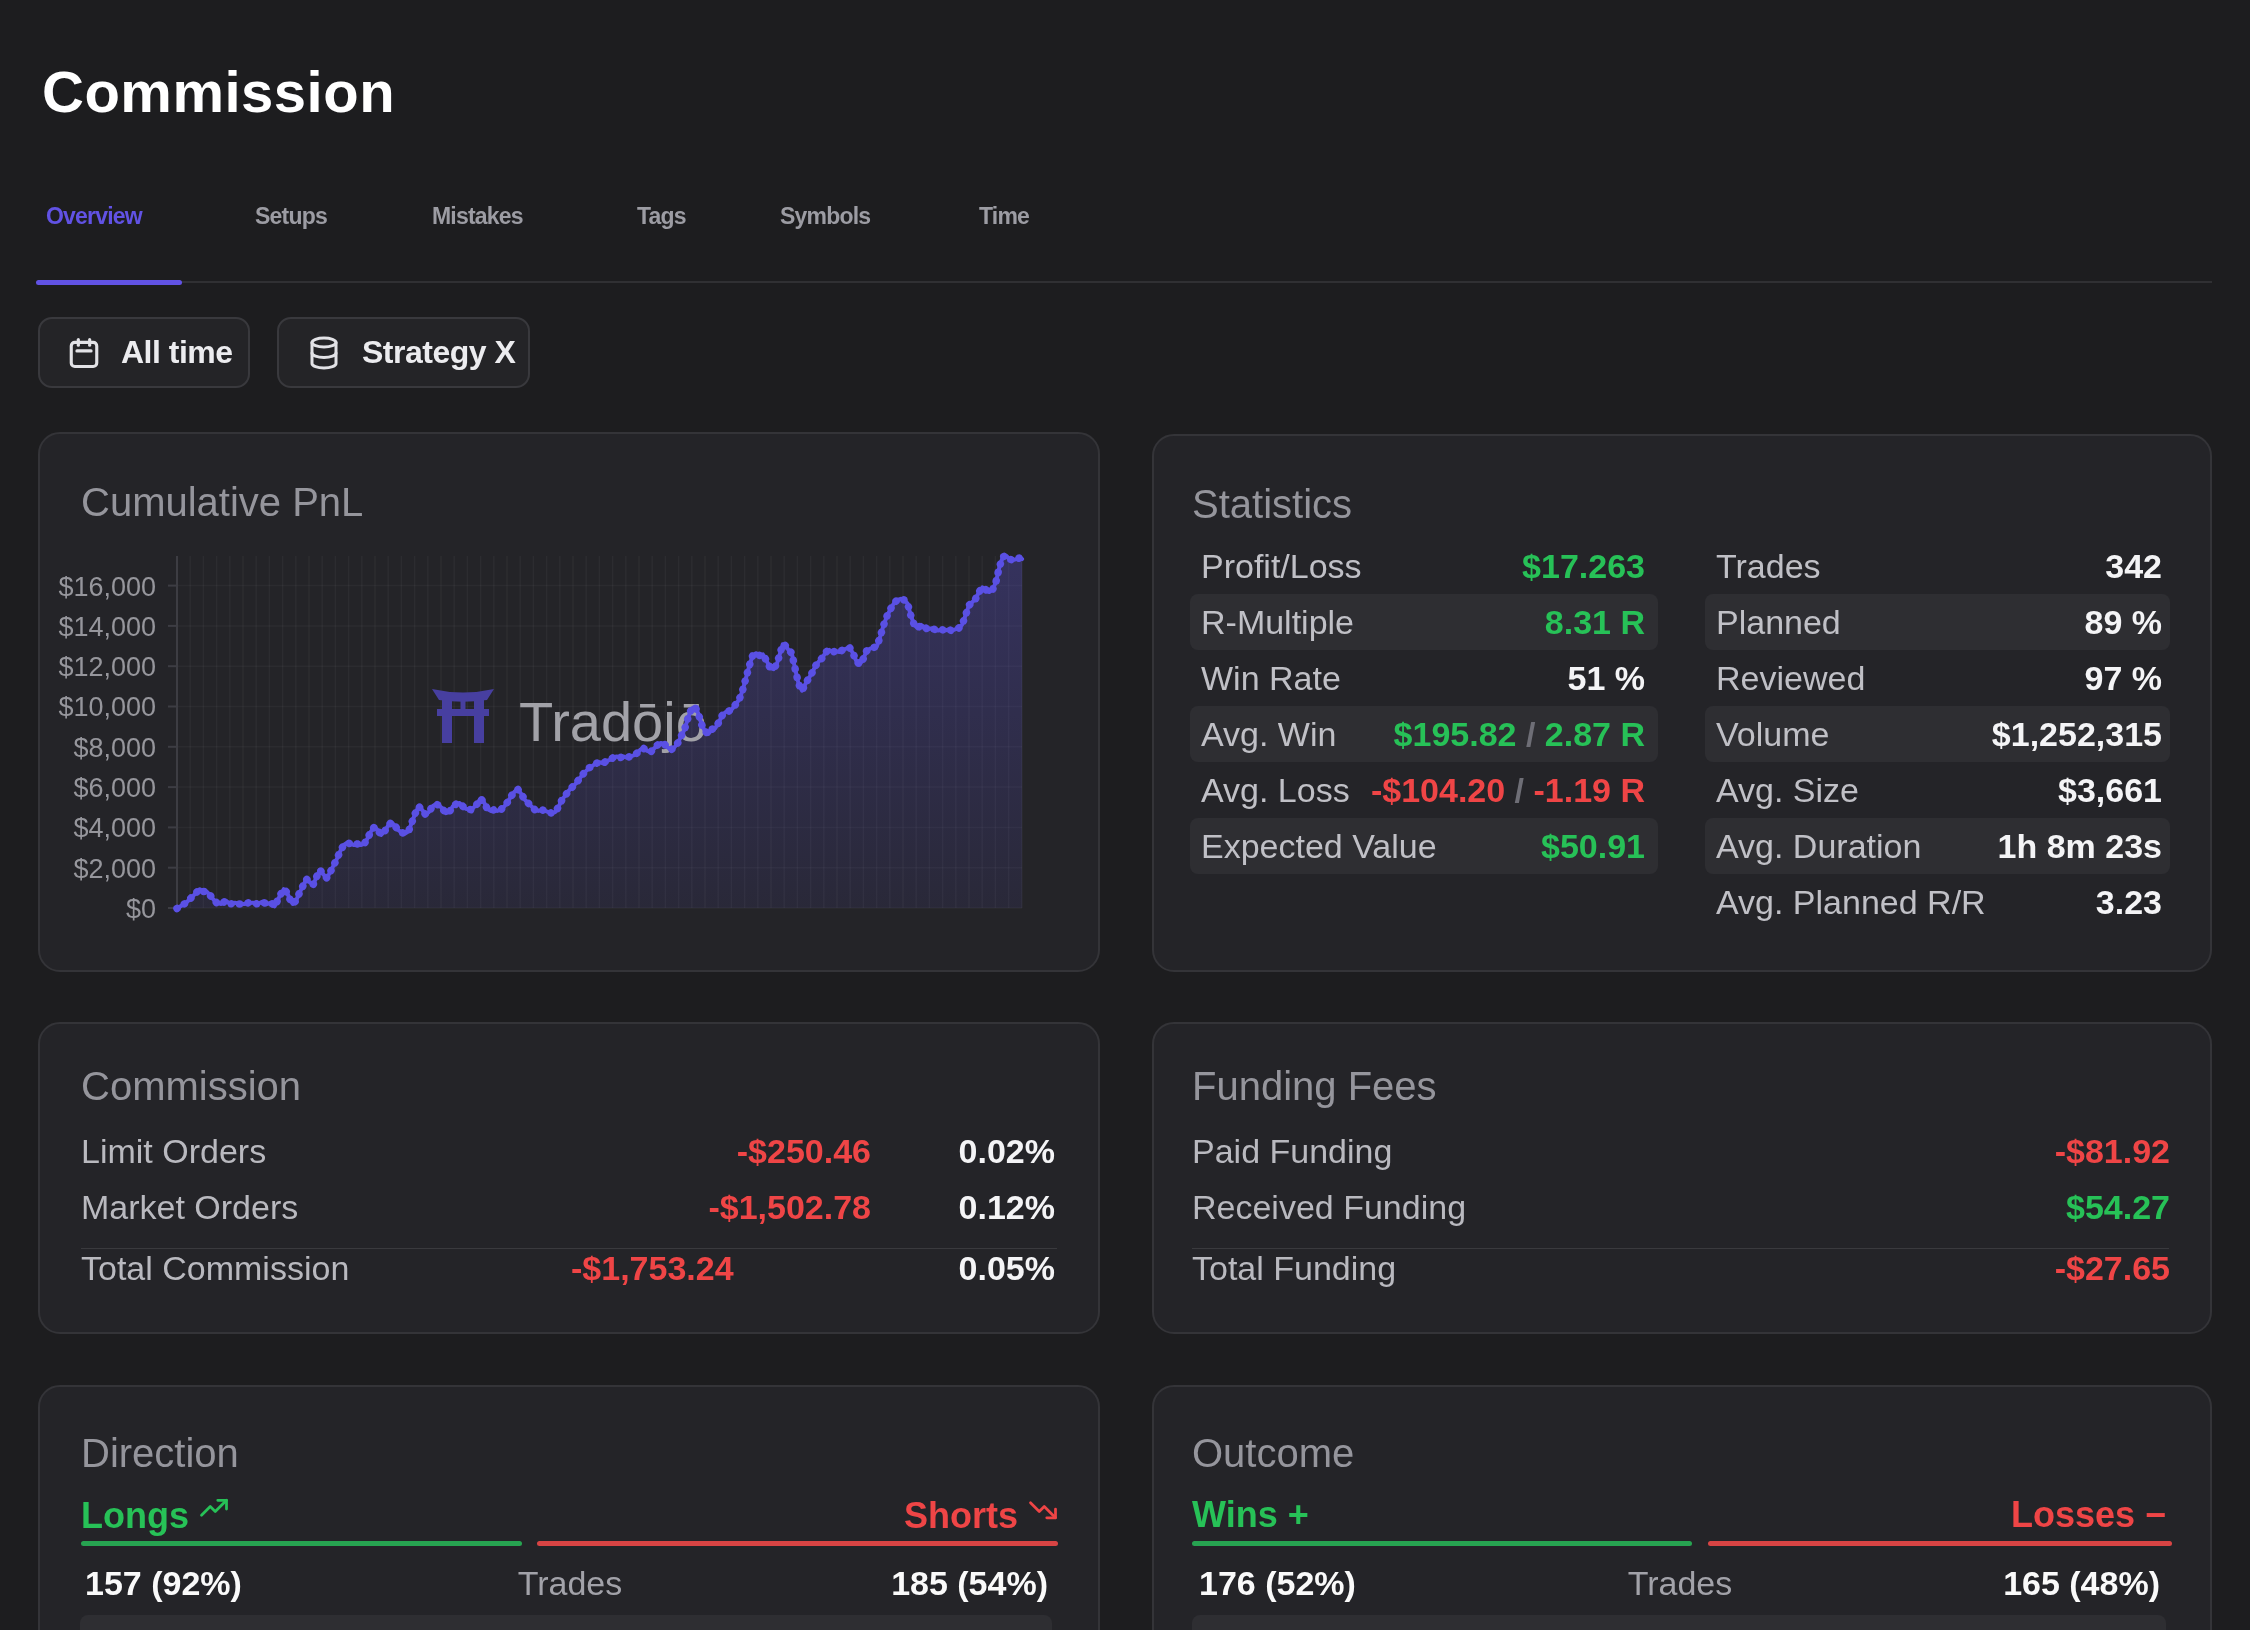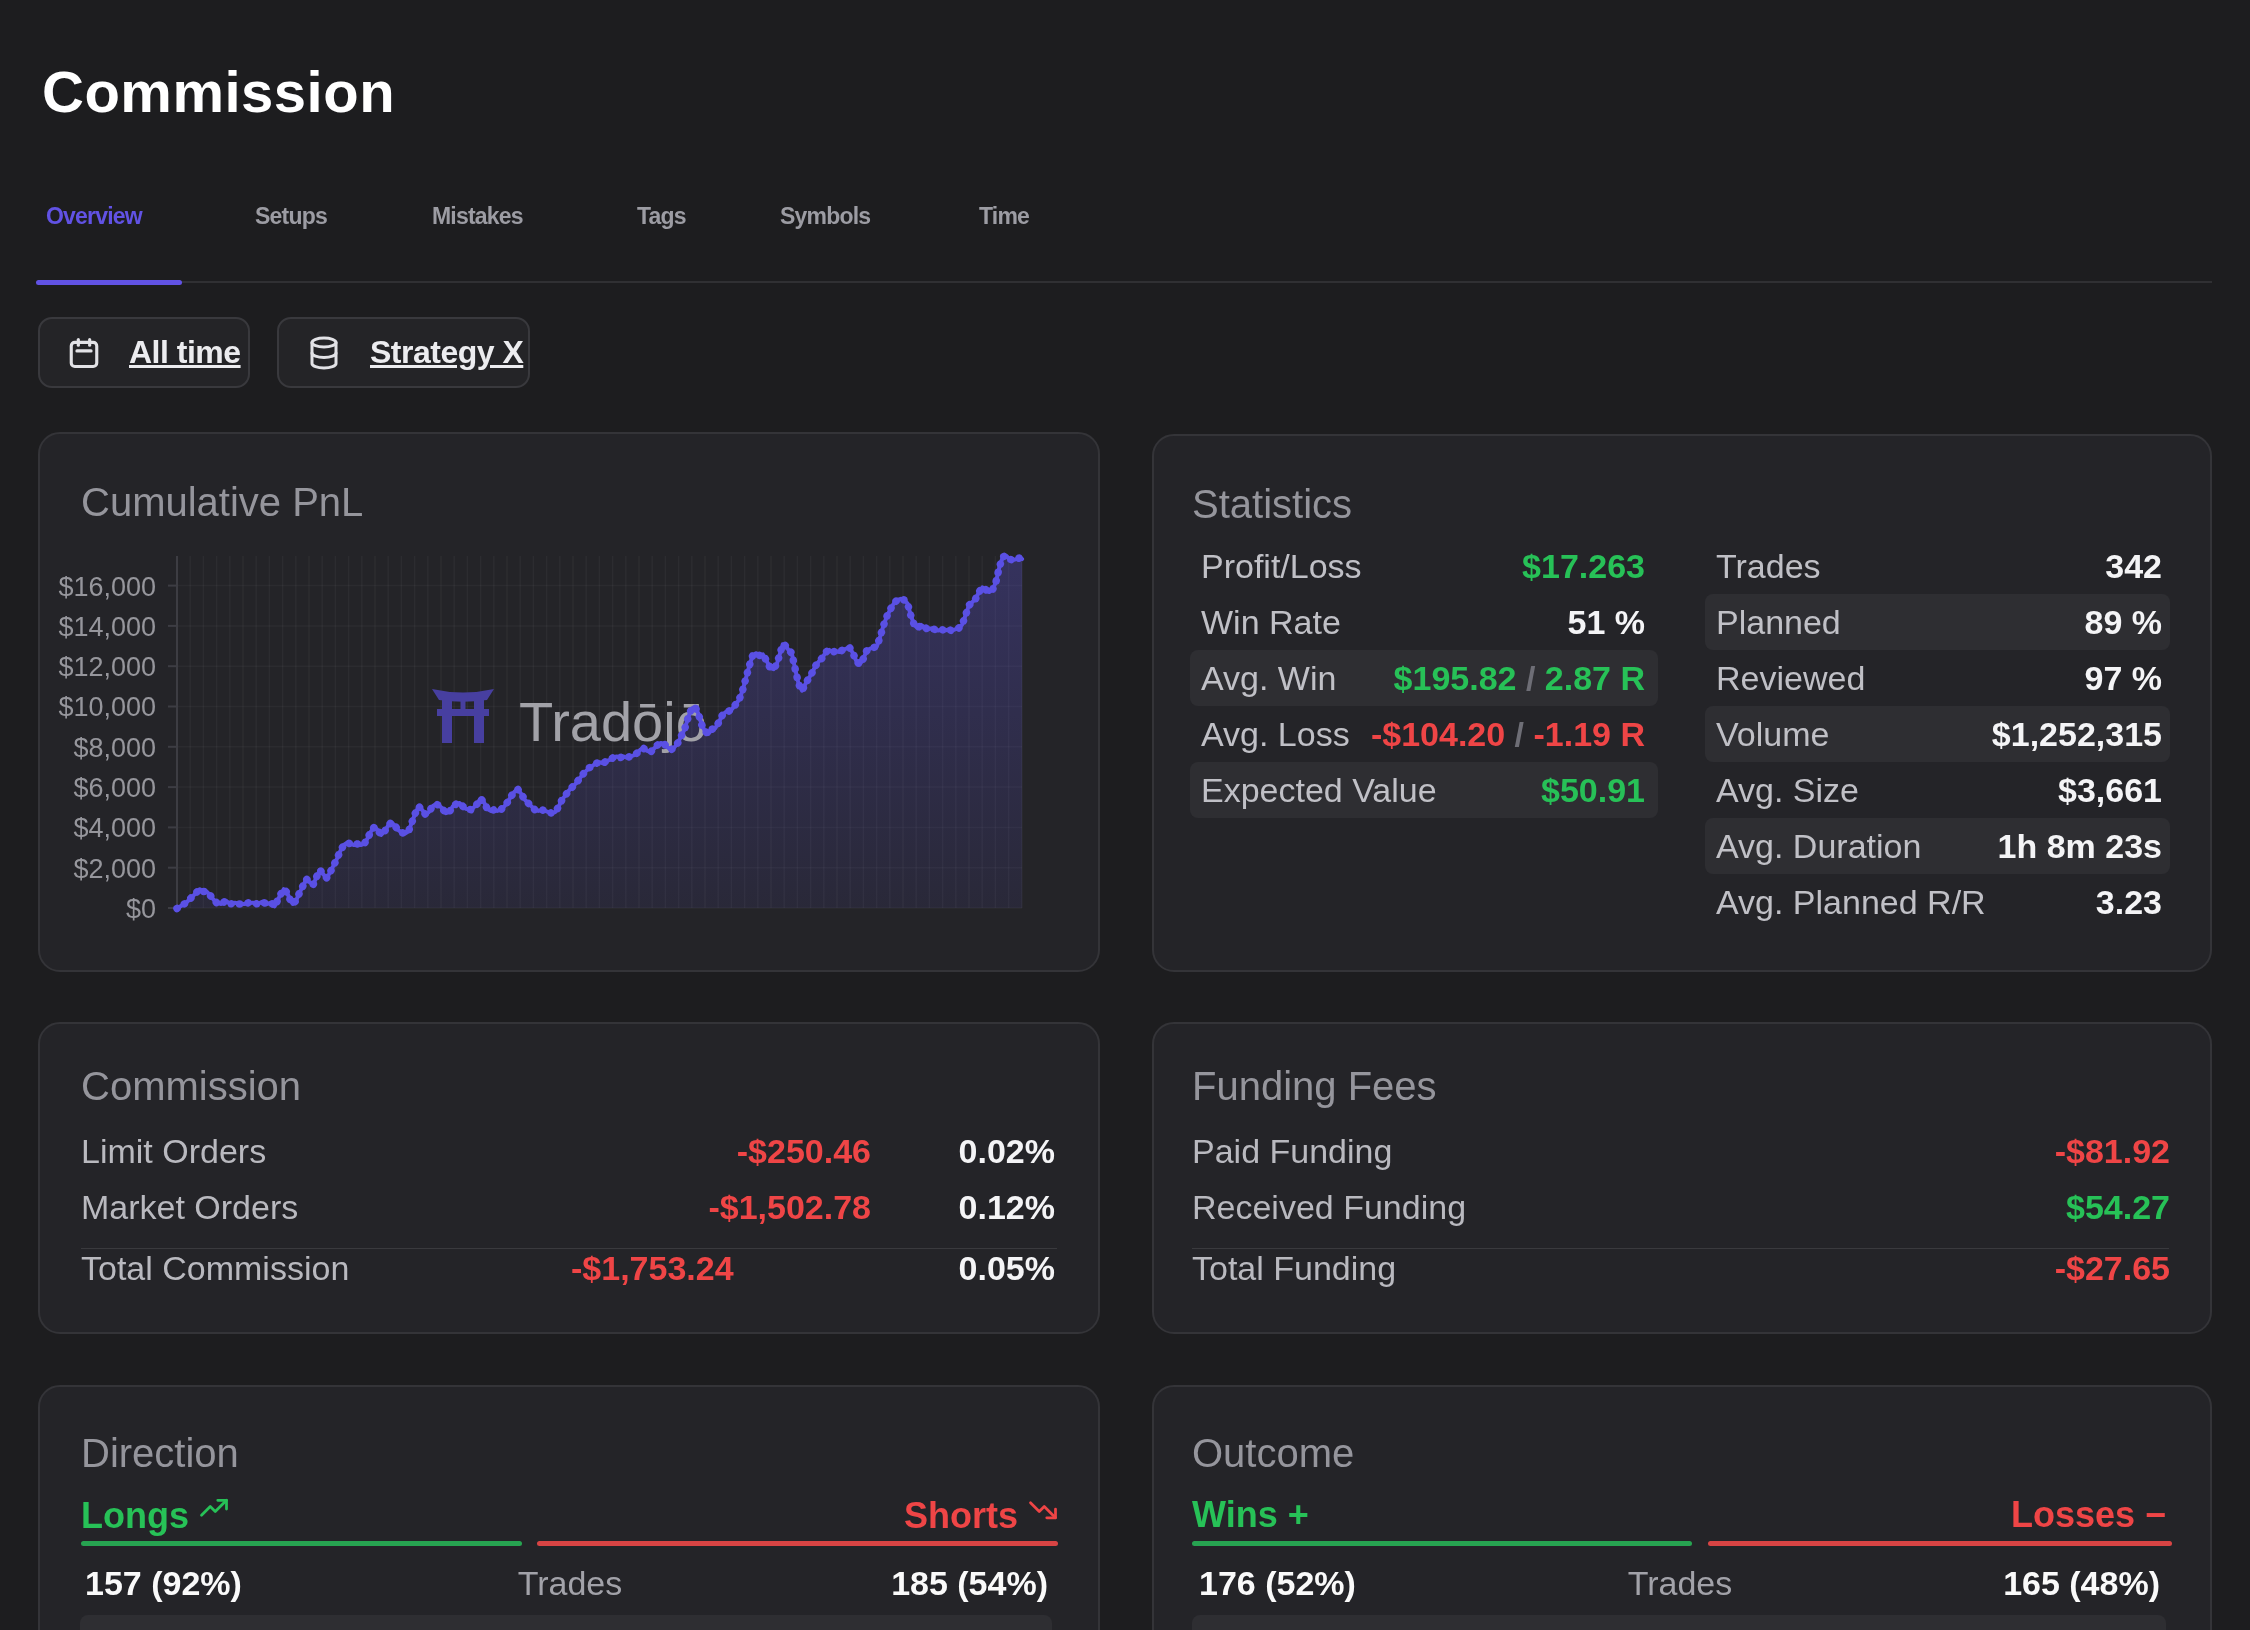--- a/index.html
+++ b/index.html
@@ -7,21 +7,21 @@
 .page { position:relative; width:2250px; height:1630px; }
 h1 { position:absolute; left:42px; top:58px; font-size:58px; font-weight:bold; color:#fff; letter-spacing:0.5px; }
 
 .tab { position:absolute; top:203px; font-size:23px; font-weight:bold; color:#9c9ca3; letter-spacing:-0.8px; }
 .tab.active { color:#6152e4; }
 .tabline { position:absolute; left:38px; top:281px; width:2174px; height:2px; background:#303033; }
 .tabunder { position:absolute; left:36px; top:280px; width:146px; height:5px; background:#6152e4; border-radius:3px; }
 
 .btn { position:absolute; top:317px; height:71px; background:#242427; border:2px solid #39393d; border-radius:14px; display:flex; align-items:center; color:#ececef; font-size:32px; font-weight:bold; }
 .btn svg { margin-left:27px; flex:none; }
-.btn span { margin-left:28px; letter-spacing:-0.5px;text-decoration:underline; }
+.btn span { margin-left:20px; letter-spacing:-0.5px; }
 
 .card { position:absolute; background:#242428; border:2px solid #343438; border-radius:22px; }
 .ctitle { position:absolute; font-size:40px; color:#95959c; }
 
 .stbl { position:absolute; width:468px; }
 .srow { height:56px; display:flex; align-items:center; justify-content:space-between; padding:0 13px 0 11px; border-radius:8px; }
 .srow.alt { background:#2e2e32; }
 .stbl.right .srow { padding-right:8px; }
 .srow .l { color:#c0c0c6; font-size:34px; }
 .srow .v { font-size:34px; color:#f4f4f6; font-weight:bold; }
@@ -187,20 +187,24 @@
     </g>
   </svg>
 
   <div class="card" style="left:1152px; top:434px; width:1060px; height:538px;"></div>
   <div class="ctitle" style="left:1192px; top:482px;">Statistics</div>
   <div class="stbl" style="left:1190px; top:538px;">
     <div class="srow">
         <span class="l">Profit/Loss</span>
         <span class="v green">$17.263</span>
       </div>
+    <div class="srow alt">
+        <span class="l">R-Multiple</span>
+        <span class="v green">8.31 R</span>
+      </div>
     <div class="srow">
         <span class="l">Win Rate</span>
         <span class="v">51 %</span>
       </div>
     <div class="srow alt">
         <span class="l">Avg. Win</span>
         <span class="v green">$195.82 <span class="slash">/</span> 2.87 R</span>
       </div>
     <div class="srow">
         <span class="l">Avg. Loss</span>

